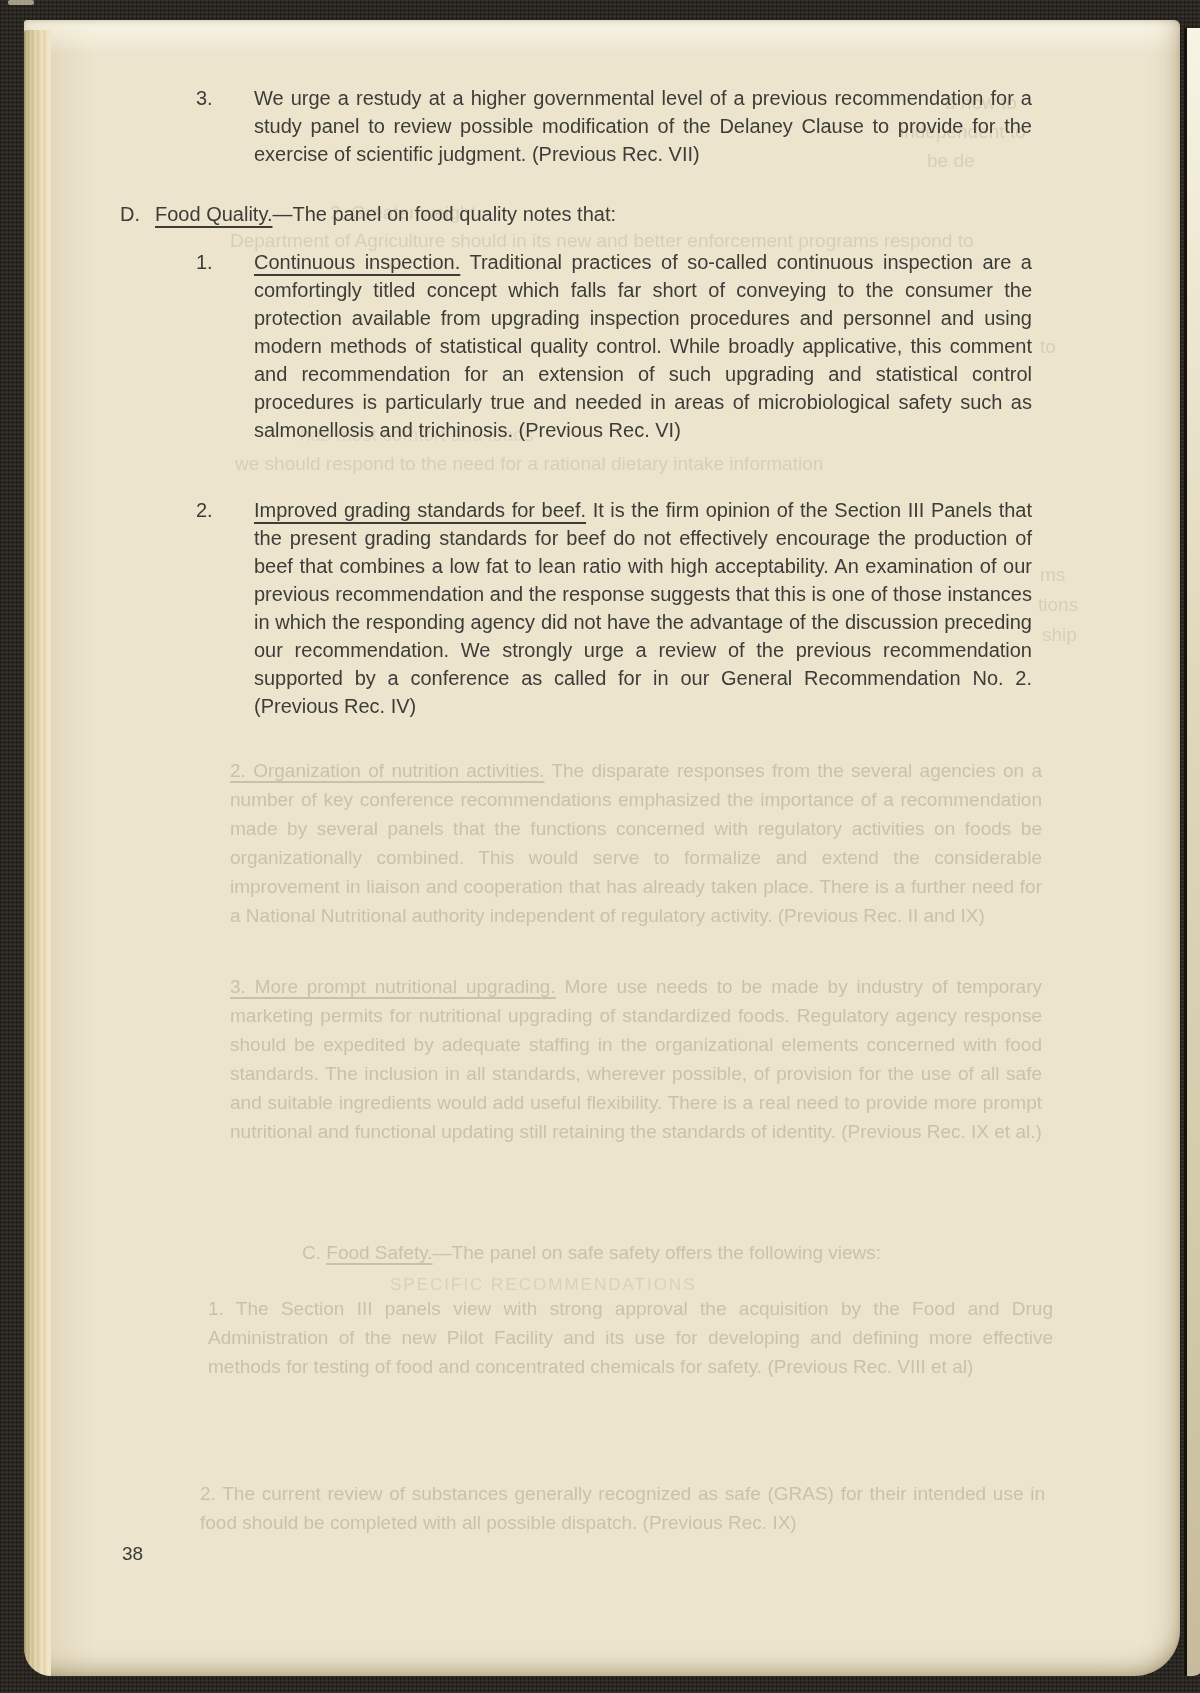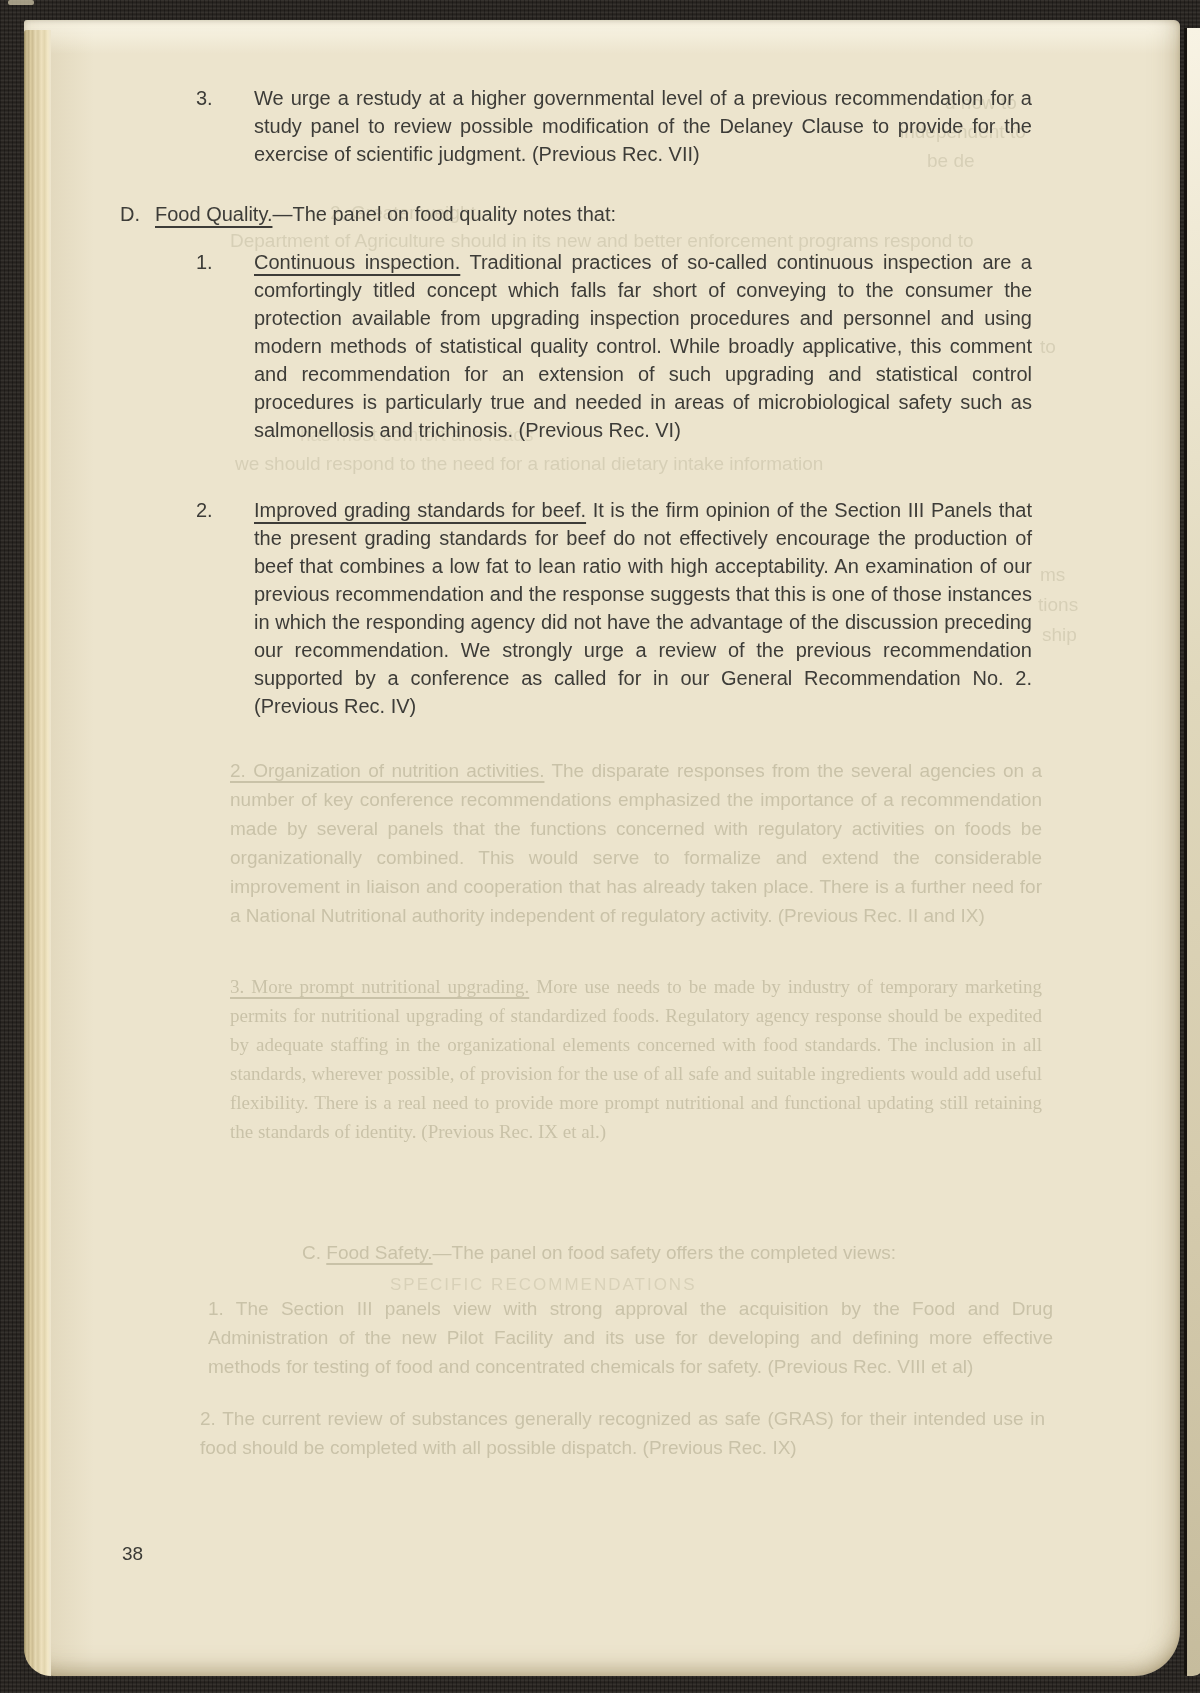--- a/index.html
+++ b/index.html
@@ -82,34 +82,34 @@
     <div class="ghost frag op2" style="left:235px; top:449px;">we should respond to the need for a rational dietary intake information</div>
     <div class="ghost frag op2" style="left:1040px; top:332px;">to</div>
     <div class="ghost frag op2" style="left:1040px; top:560px;">ms</div>
     <div class="ghost frag op2" style="left:1038px; top:590px;">tions</div>
     <div class="ghost frag op2" style="left:1042px; top:620px;">ship</div>
 
     <div class="ghost" style="left:230px; top:756px; width:812px;">
       <span class="gul">2. Organization of nutrition activities.</span><span> The disparate responses from the several agencies on a number of key conference recommendations emphasized the importance of a recommendation made by several panels that the functions concerned with regulatory activities on foods be organizationally combined. This would serve to formalize and extend the considerable improvement in liaison and cooperation that has already taken place. There is a further need for a National Nutritional authority independent of regulatory activity. (Previous Rec. II and IX)</span>
     </div>
 
-    <div class="ghost" style="left:230px; top:972px; width:812px;font-family:Liberation Serif, serif;">
+    <div class="ghost" style="left:230px; top:972px; width:812px;">
       <span class="gul">3. More prompt nutritional upgrading.</span><span> More use needs to be made by industry of temporary marketing permits for nutritional upgrading of standardized foods. Regulatory agency response should be expedited by adequate staffing in the organizational elements concerned with food standards. The inclusion in all standards, wherever possible, of provision for the use of all safe and suitable ingredients would add useful flexibility. There is a real need to provide more prompt nutritional and functional updating still retaining the standards of identity. (Previous Rec. IX et al.)</span>
     </div>
 
     <div class="ghost frag" style="left:302px; top:1238px;">
       <span>C.</span>
-      <span class="gul">Food Safety.</span><span>—The panel on food safety offers the completed views:</span>
+      <span class="gul">Food Safety.</span><span>—The panel on safe safety offers the following views:</span>
     </div>
 
     <div class="ghost frag caps" style="left:390px; top:1270px;">SPECIFIC RECOMMENDATIONS</div>
 
     <div class="ghost" style="left:208px; top:1294px; width:845px;">1. The Section III panels view with strong approval the acquisition by the Food and Drug Administration of the new Pilot Facility and its use for developing and defining more effective methods for testing of food and concentrated chemicals for safety. (Previous Rec. VIII et al)</div>
 
-    <div class="ghost" style="left:200px; top:1404px; width:845px;">2. The current review of substances generally recognized as safe (GRAS) for their intended use in food should be completed with all possible dispatch. (Previous Rec. IX)</div>
+    <div class="ghost" style="left:200px; top:1479px; width:845px;">2. The current review of substances generally recognized as safe (GRAS) for their intended use in food should be completed with all possible dispatch. (Previous Rec. IX)</div>
 
     <div class="block row" style="left:196px; top:84px; width:836px;">
       <span class="num">3.</span>
       <span class="body">We urge a restudy at a higher governmental level of a previous recommendation for a study panel to review possible modification of the Delaney Clause to provide for the exercise of scientific judgment. (Previous Rec. VII)</span>
     </div>
 
     <div class="block" style="left:120px; top:200px; width:900px;">
       <span class="sec-label">D.</span><span class="ul">Food Quality.</span><span>—The panel on food quality notes that:</span>
     </div>
 

